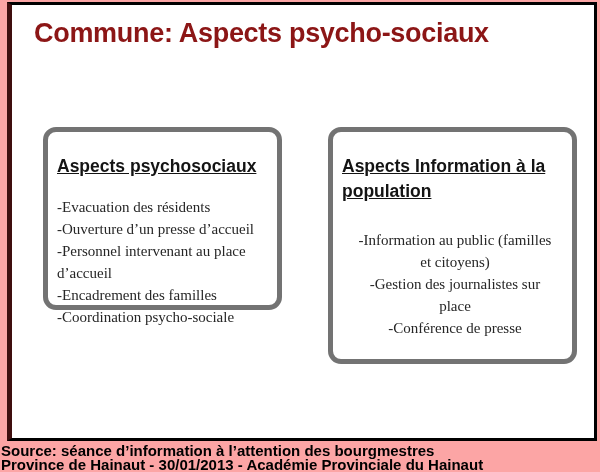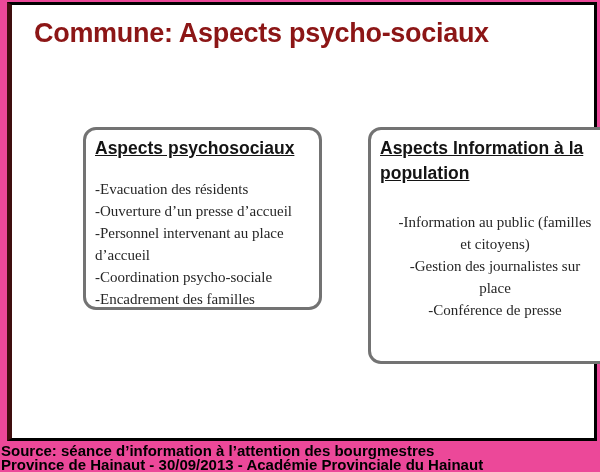--- a/index.html
+++ b/index.html
@@ -1,36 +1,35 @@
 <!DOCTYPE html>
 <html><head>
 <meta charset="utf-8">
 <style>
   html,body{margin:0;padding:0;background:#ffffff;}
   body{width:600px;height:472px;font-family:"Liberation Sans",sans-serif;-webkit-font-smoothing:antialiased;}
-  .page{position:relative;width:600px;height:472px;background:#ec4899;overflow:hidden;}
+  .page{position:relative;width:600px;height:472px;background:#fca5a5;overflow:hidden;}
 
   .slide-frame{
     position:absolute;left:7px;top:2px;width:590px;height:439px;
     box-sizing:border-box;background:#ffffff;
     border:3px solid #000000;
     border-left:5px solid #3f0e0e;
   }
 
   .slide-title{
     position:absolute;left:22px;top:13px;
     font-size:27px;font-weight:bold;letter-spacing:-0.3px;
     color:#8c1616;white-space:nowrap;
   }
 
   .box{
     position:absolute;box-sizing:border-box;background:#ffffff;
-    border:3px solid #737373;border-radius:13px;
-    padding:4px 4px 4px 9px;
-    margin-left:40px;
+    border:5px solid #737373;border-radius:13px;
+    padding:20px 4px 4px 9px;
   }
   .box-left{left:31px;top:122px;width:239px;height:183px;}
   .box-right{left:316px;top:122px;width:249px;height:237px;}
 
   .box-heading{
     margin:2px 0 0 0;
     font-size:17.5px;line-height:25px;font-weight:bold;
     text-decoration:underline;color:#141414;
     white-space:pre-line;
   }
@@ -55,37 +54,37 @@
 
     <div class="slide-title">Commune: Aspects psycho-sociaux</div>
 
     <div class="box box-left">
       <h2 class="box-heading">Aspects psychosociaux</h2>
       <ul class="box-list">
         <li>-Evacuation des résidents</li>
         <li>-Ouverture d’un presse d’accueil</li>
         <li>-Personnel intervenant au place
 d’accueil</li>
+        <li>-Encadrement des familles</li>
         <li>-Coordination psycho-sociale</li>
-        <li>-Encadrement des familles</li>
       </ul>
     </div>
 
     <div class="box box-right">
       <h2 class="box-heading">Aspects Information à la
 population</h2>
       <ul class="box-list">
         <li>-Information au public (familles
 et citoyens)</li>
         <li>-Gestion des journalistes sur
 place</li>
         <li>-Conférence de presse</li>
       </ul>
     </div>
 
   </div>
 
   <div class="footer">
     <div>Source: séance d’information à l’attention des bourgmestres</div>
-    <div>Province de Hainaut - 30/09/2013 - Académie Provinciale du Hainaut</div>
+    <div>Province de Hainaut - 30/01/2013 - Académie Provinciale du Hainaut</div>
   </div>
 
 </div>
 
 </body></html>

